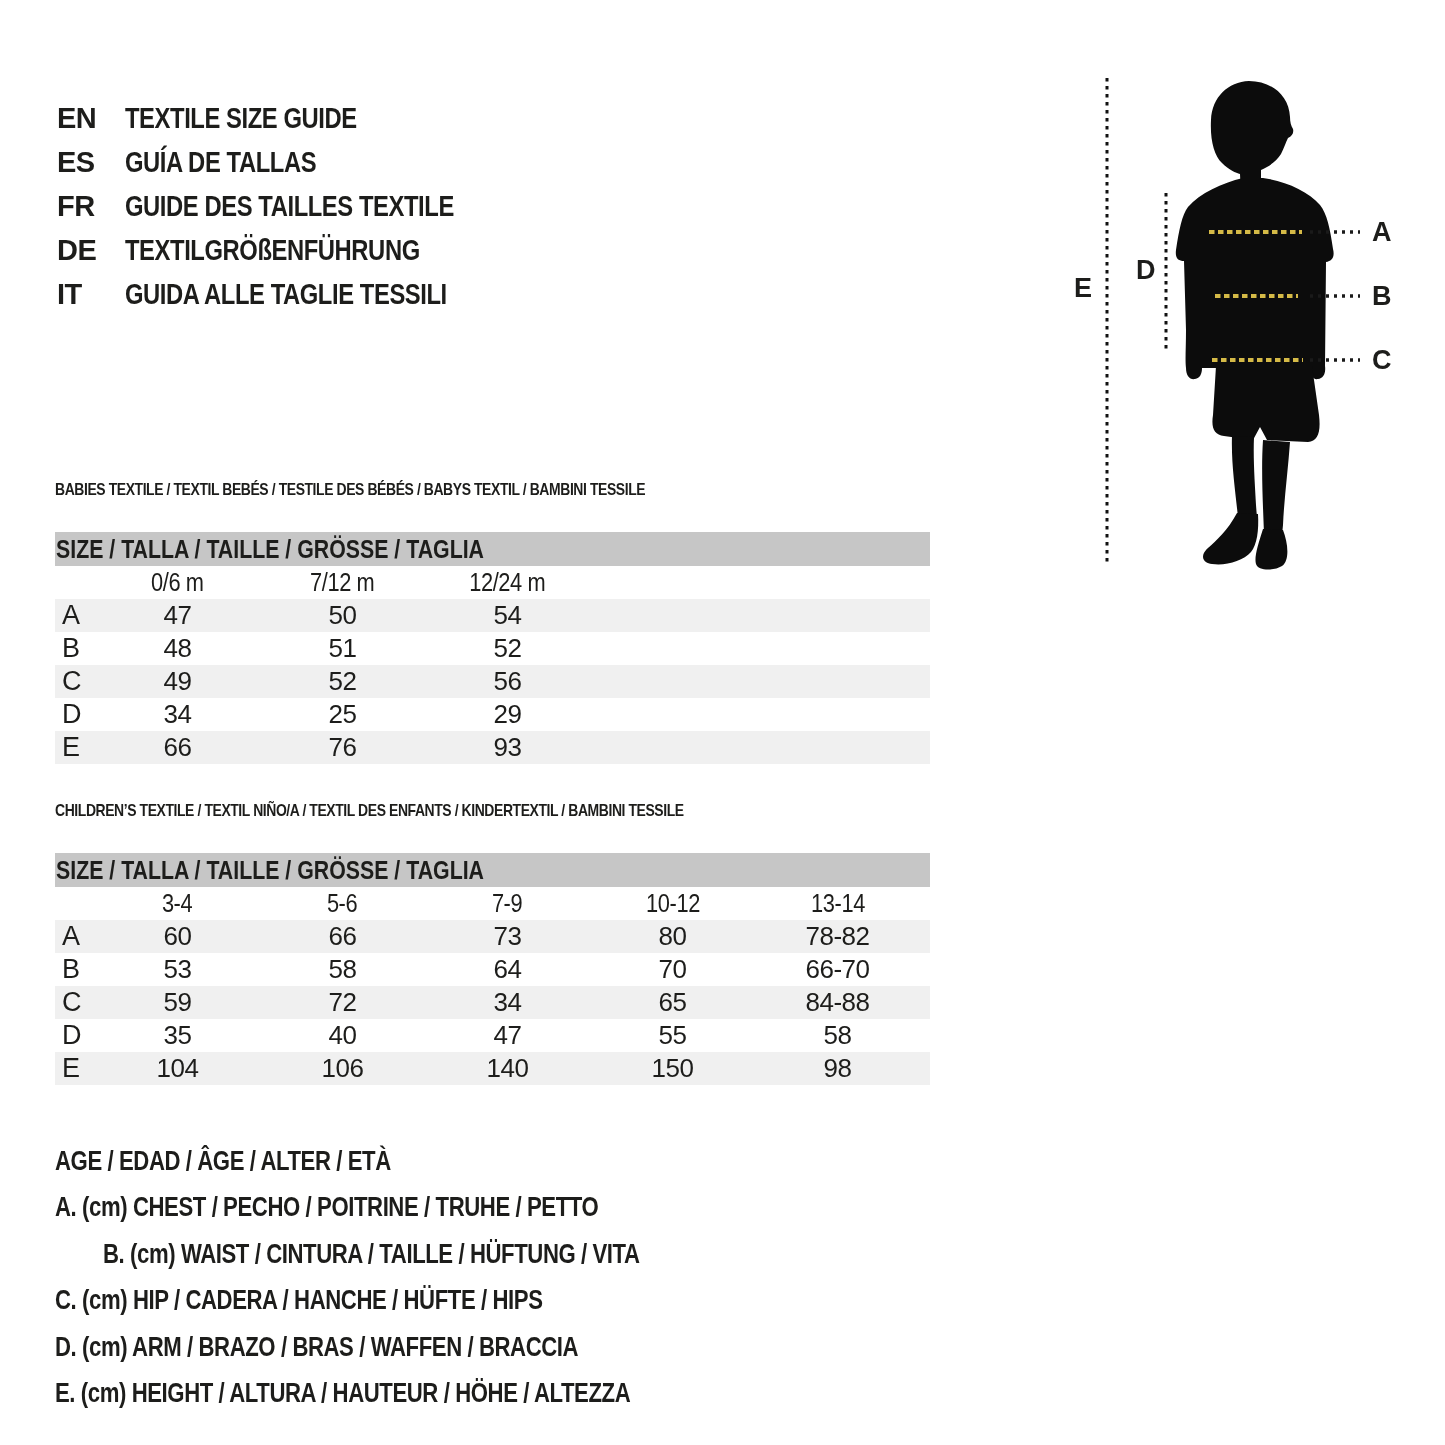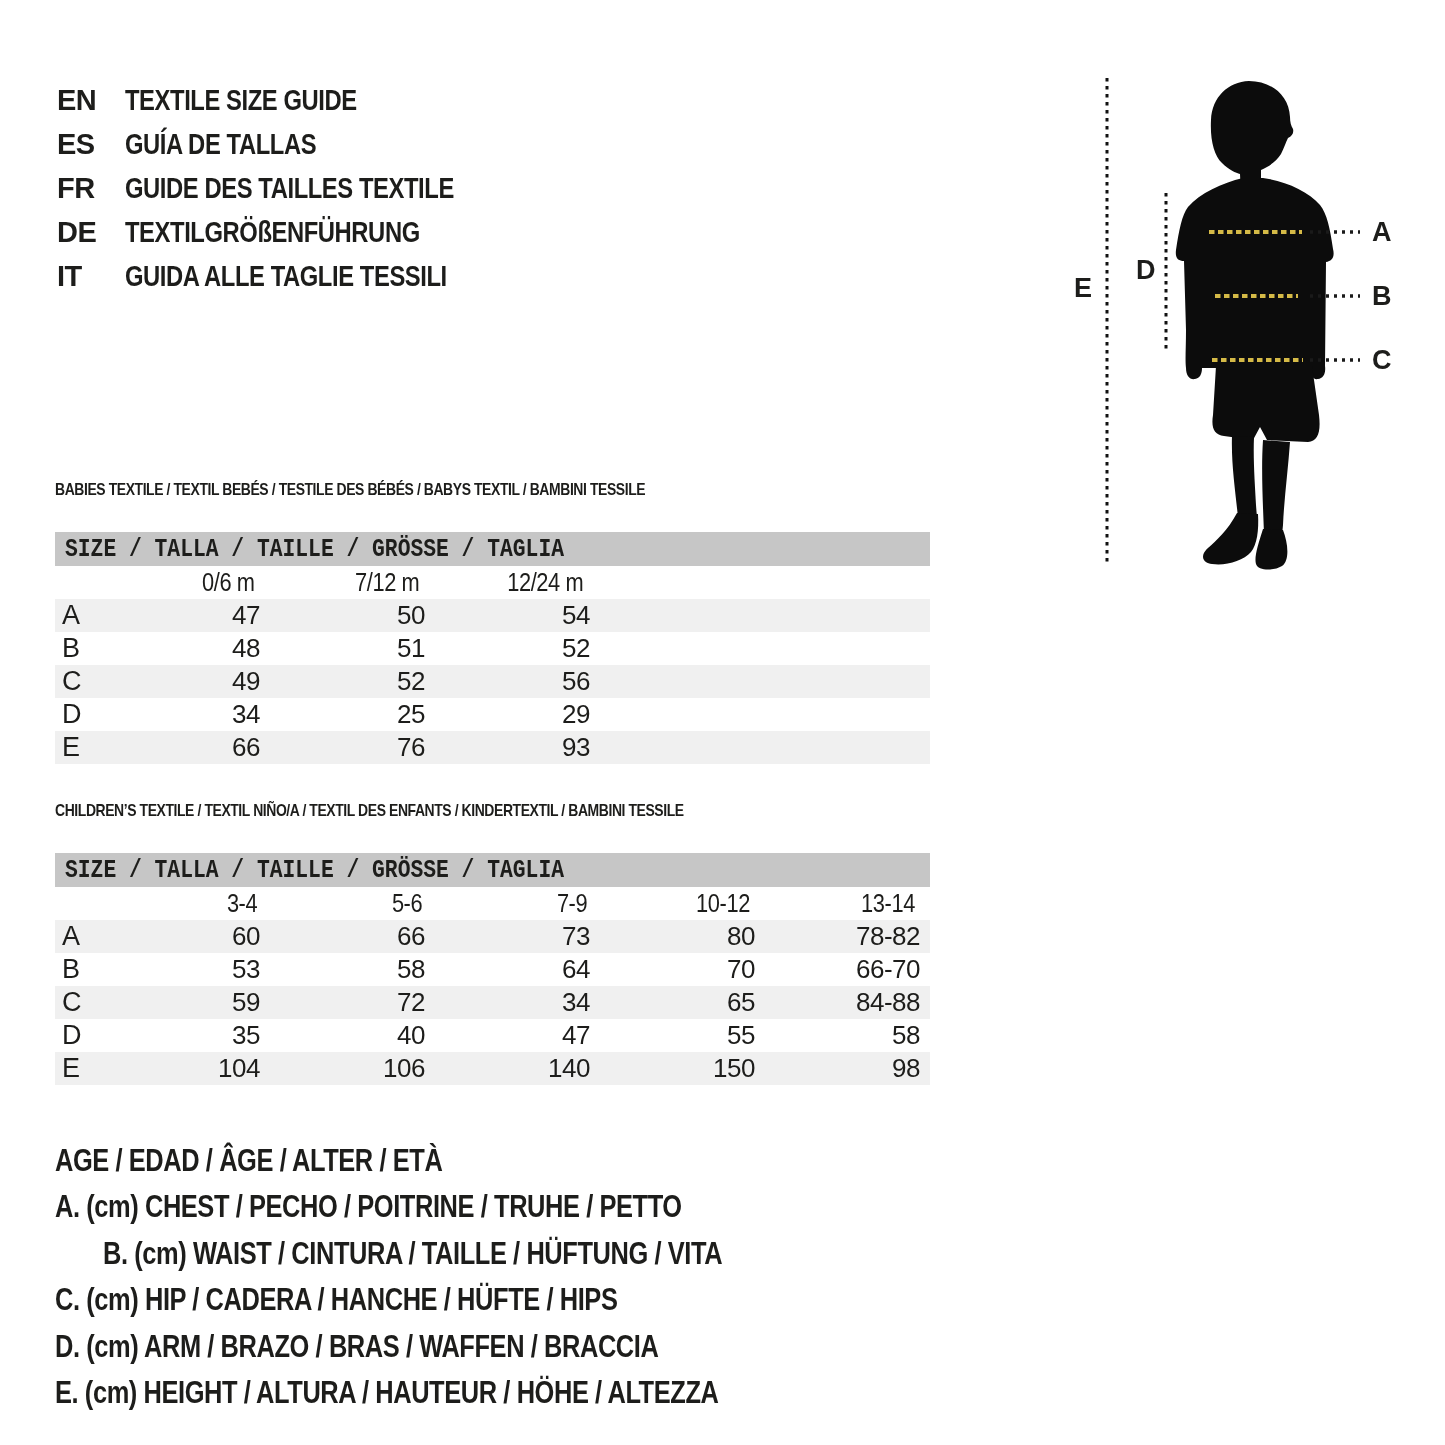--- a/index.html
+++ b/index.html
@@ -6,41 +6,41 @@
   body{
     width:1445px;height:1445px;position:relative;background:#ffffff;
     font-family:"Liberation Sans",sans-serif;color:#1d1d1b;overflow:hidden;
     -webkit-font-smoothing:antialiased;
   }
   .abs{position:absolute;}
   .cond{display:inline-block;transform:scaleX(0.82);transform-origin:0 50%;white-space:nowrap;}
   .condc{display:inline-block;transform:scaleX(0.84);transform-origin:50% 50%;white-space:nowrap;}
 
   
-  .lang-block{left:57px;top:78px;}
+  .lang-block{left:57px;top:96px;}
   .lang-row{display:flex;height:44px;align-items:center;font-size:29px;font-weight:700;letter-spacing:-0.5px;}
   .lang-code{width:68px;flex:0 0 68px;}
   .lang-title{white-space:nowrap;}
 
   
   .section-title{left:55px;font-size:17px;font-weight:700;letter-spacing:-0.5px;white-space:nowrap;}
 
   
   .size-table{left:55px;width:875px;}
-  .size-bar{height:34px;line-height:34px;background:#c6c6c6;font-size:26px;font-weight:700;padding-left:10px;box-sizing:border-box;font-family:Liberation Mono, monospace;}
+  .size-bar{height:34px;line-height:34px;background:#c6c6c6;font-size:26px;font-weight:700;padding-left:1px;box-sizing:border-box;}
   .trow{display:grid;height:33px;align-items:center;font-size:26px;font-weight:400;letter-spacing:-0.5px;}
   .babies .trow{grid-template-columns:40px 165px 165px 165px 1fr;}
   .children .trow{grid-template-columns:40px 165px 165px 165px 165px 165px 1fr;}
   .trow.stripe{background:#f0f0f0;}
-  .cell{text-align:right;}
+  .cell{text-align:center;}
   .cell.letter{text-align:left;padding-left:7px;font-size:27px;}
   .cols-row .cell{font-weight:400;}
 
   
-  .legend-line{left:55px;height:30px;line-height:30px;font-size:31px;font-weight:700;letter-spacing:-0.5px;white-space:nowrap;}
+  .legend-line{left:55px;height:30px;line-height:30px;font-size:27px;font-weight:700;letter-spacing:-0.5px;white-space:nowrap;}
 
   
   .figure-wrap{left:1060px;top:60px;width:390px;height:540px;}
   .figure-wrap svg{position:absolute;left:0;top:0;}
   .measure-label{position:absolute;height:28px;line-height:28px;font-size:27px;font-weight:700;}
 </style>
 </head>
 <body>
 
 <div class="abs lang-block">

